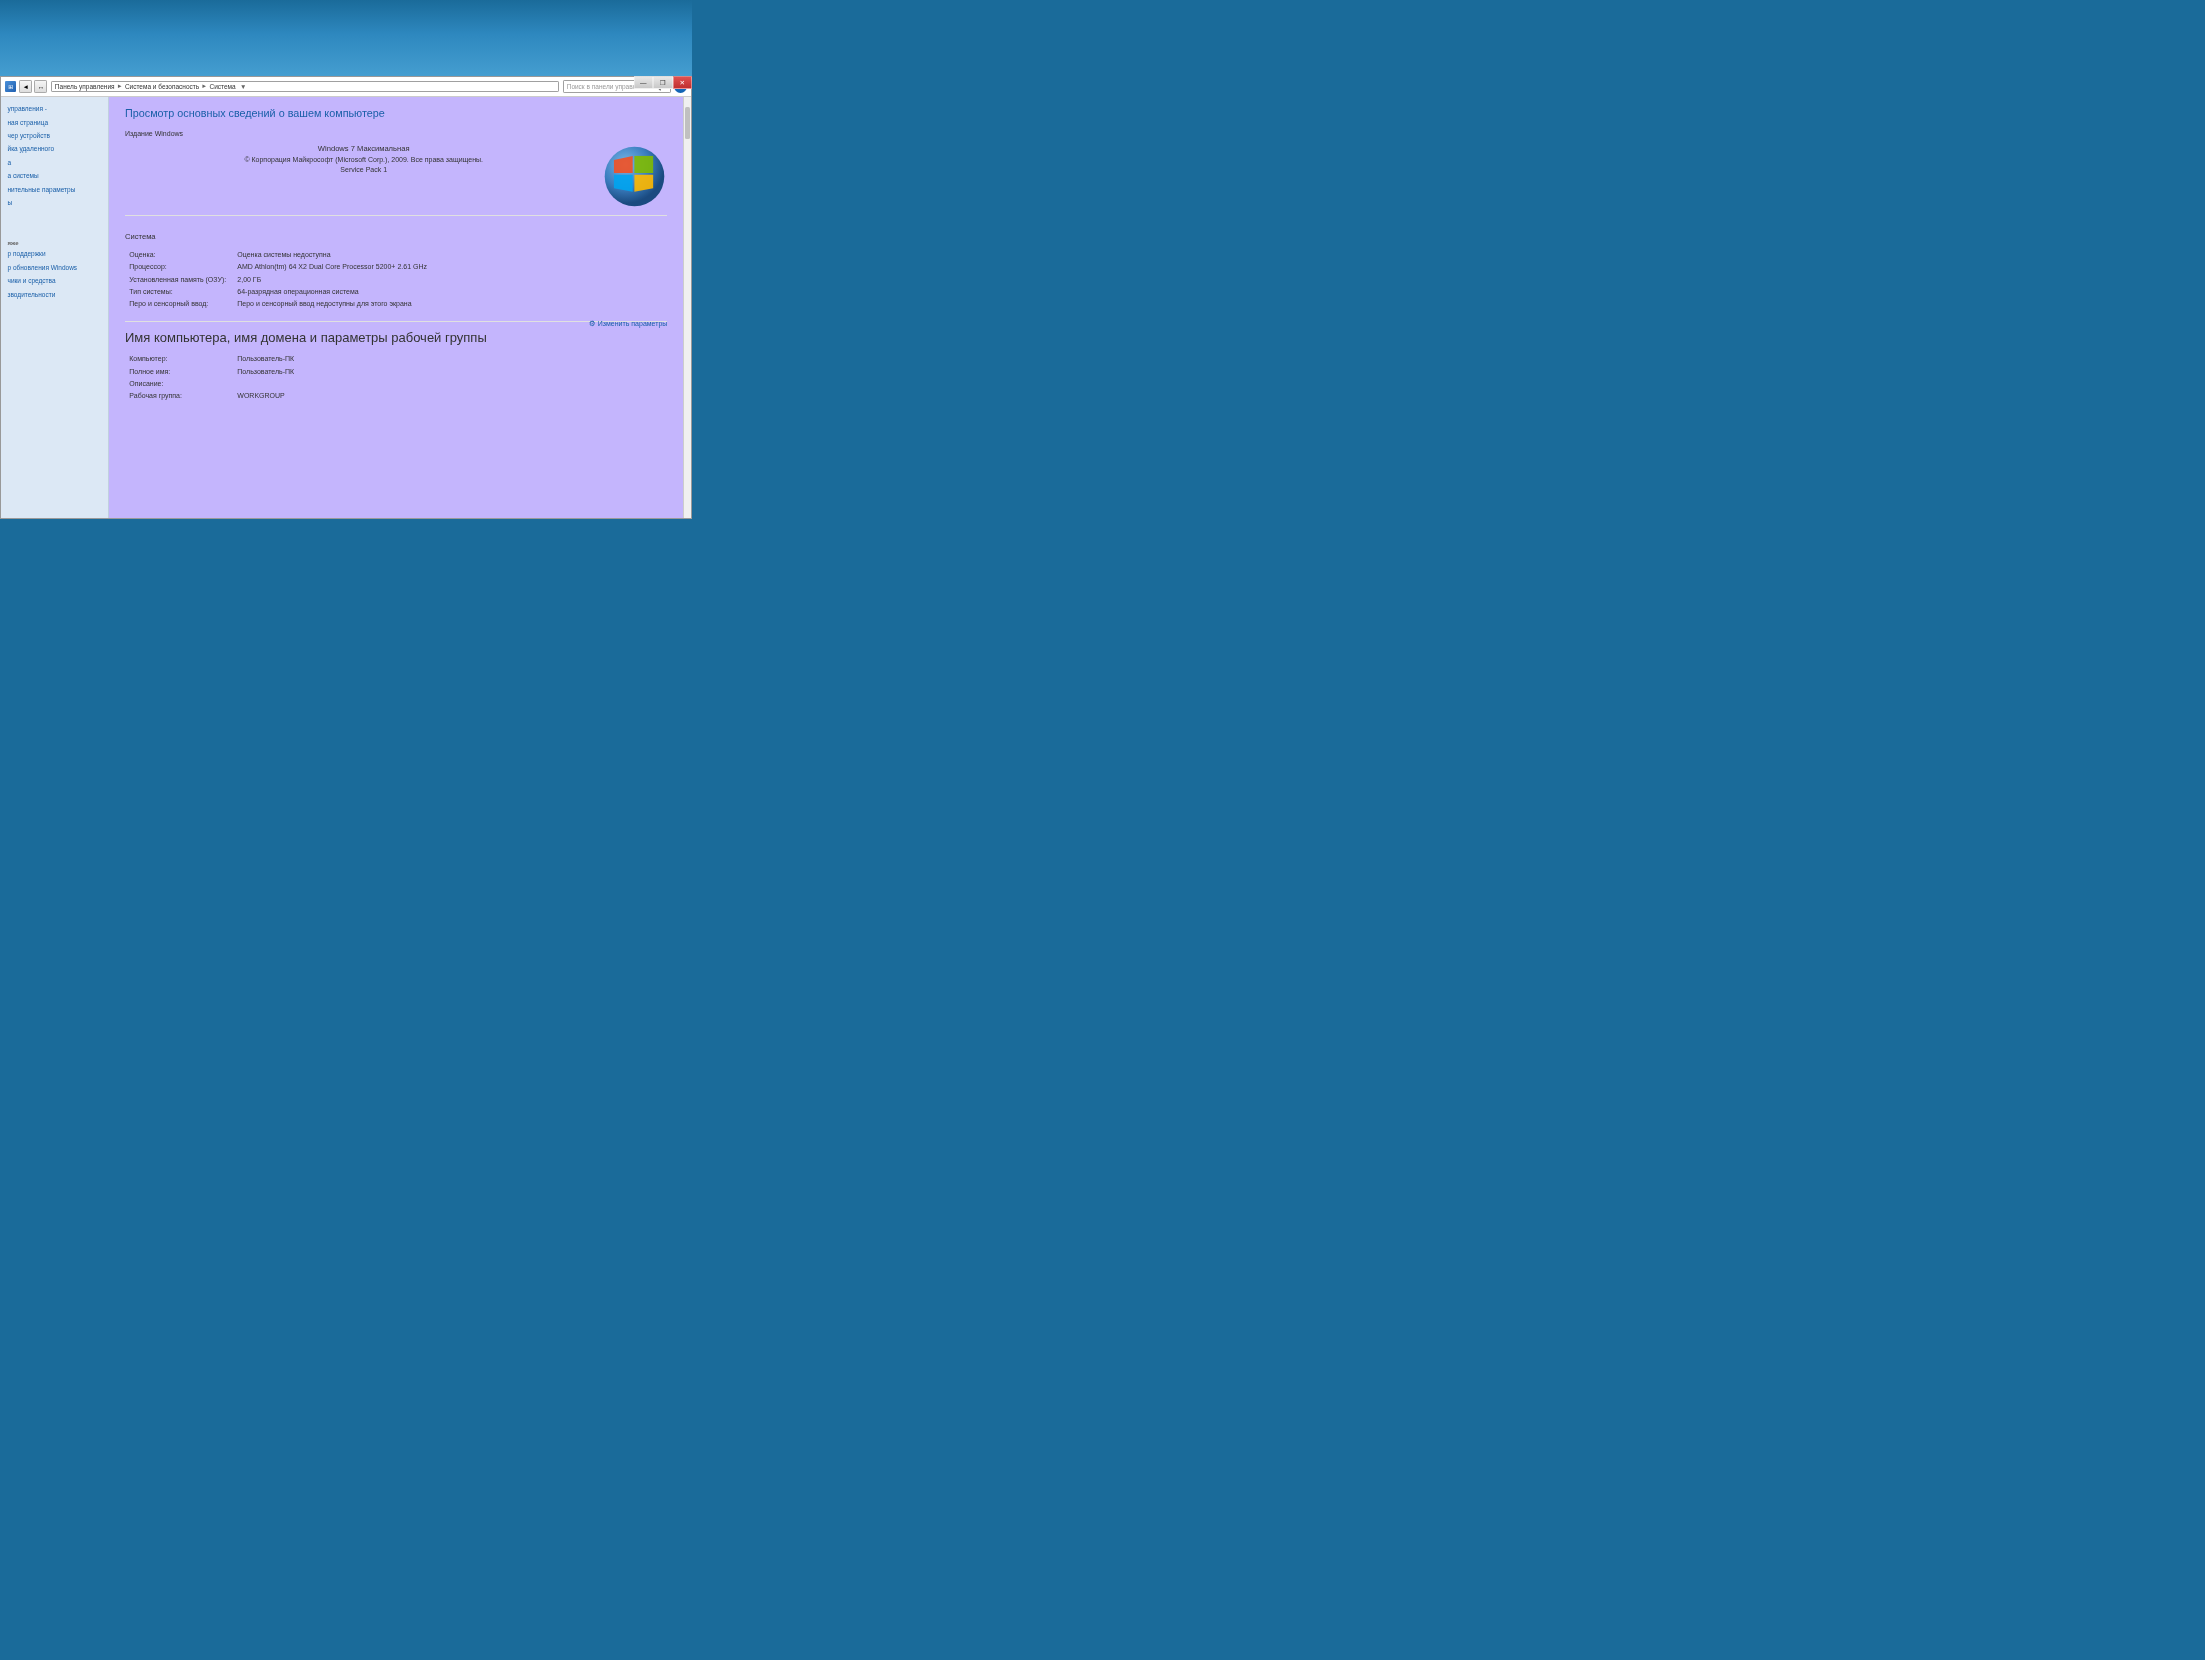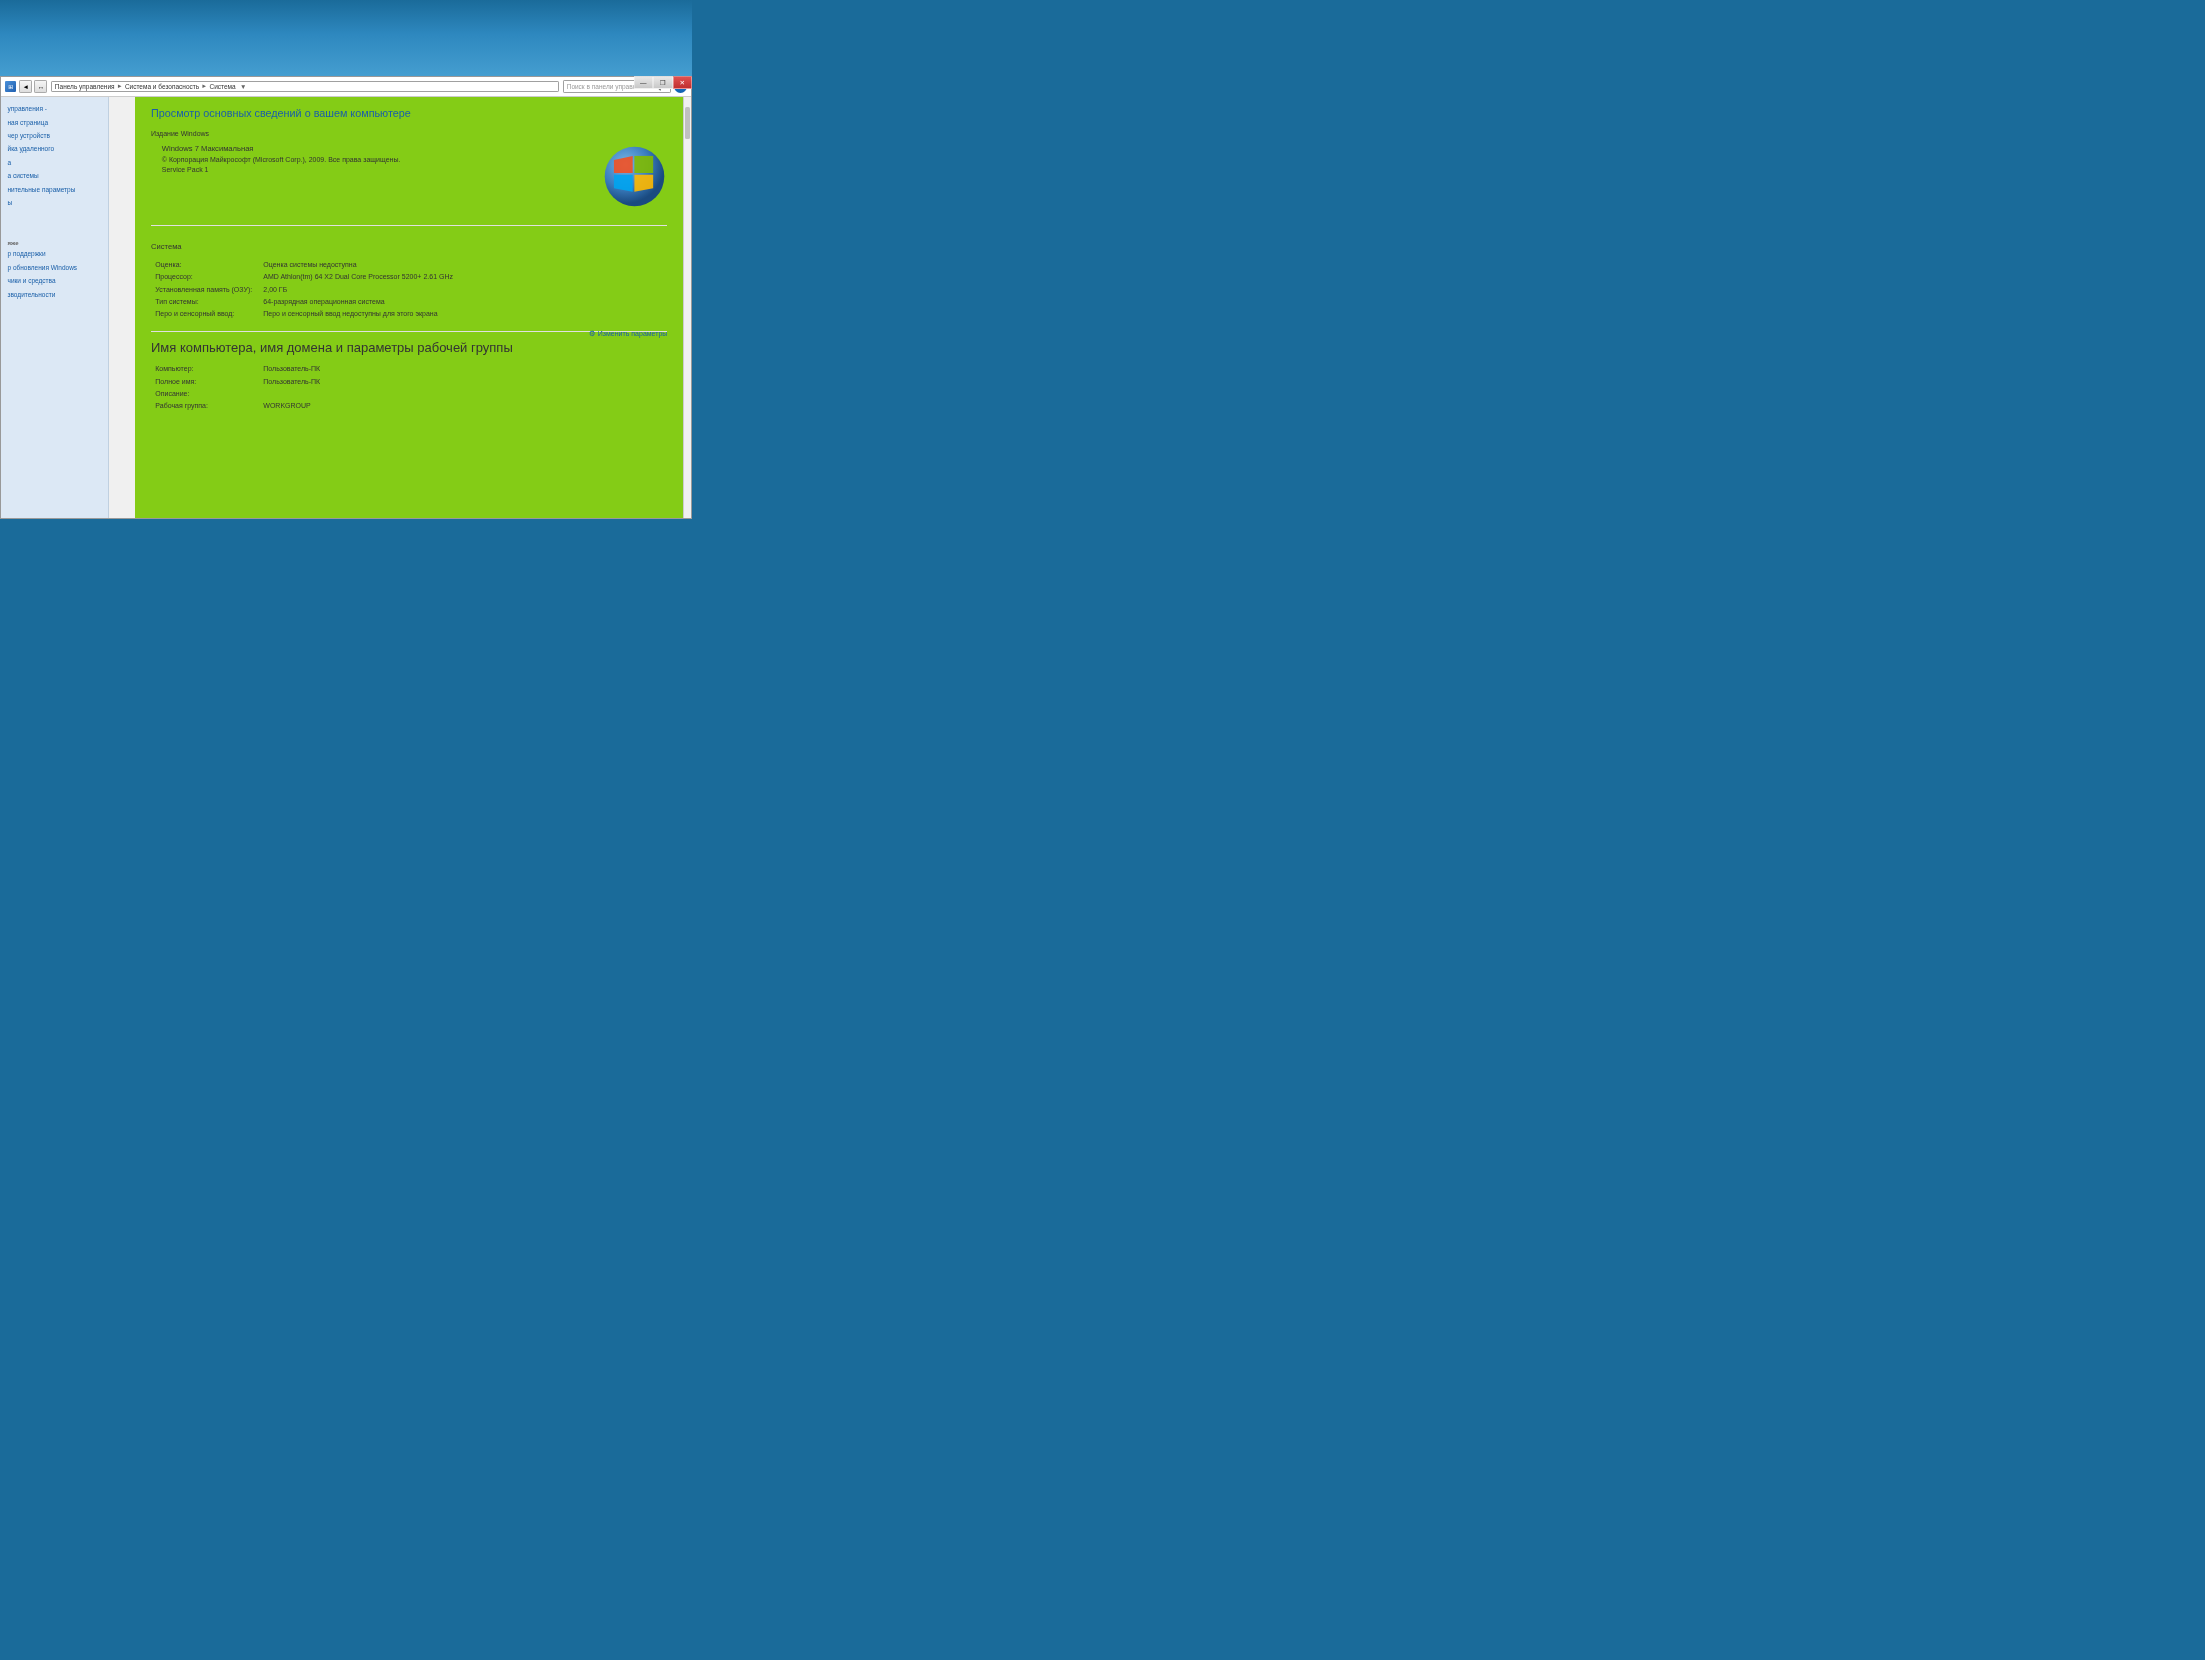--- a/index.html
+++ b/index.html
@@ -158,24 +158,23 @@
     .sidebar-section-label {
       padding: 3.2px 6.5px 1.1px;
       color: #666;
       font-size: 6px;
       font-weight: bold;
     }
 
     
     .content {
       flex: 1;
-      background: #84cc16;
+      background: #c4b5fd;
       padding: 10.8px 16px;
       overflow-y: auto;
-      margin-left: 26px;
     }
 
     .page-title {
       color: #1a5fa8;
       font-size: 10.8px;
       font-weight: normal;
       margin-bottom: 10.8px;
     }
 
     .section-header {
@@ -183,22 +182,23 @@
       color: #333;
       margin-bottom: 6.5px;
       font-weight: normal;
     }
 
     .windows-edition-section {
       display: flex;
       justify-content: space-between;
       align-items: flex-start;
       margin-bottom: 16px;
-      padding-bottom: 16px;
+      padding-bottom: 6px;
       border-bottom: 0.5px solid #e0e0e0;
+      text-align: center;
     }
 
     .edition-info {
       flex: 1;
     }
 
     .edition-row {
       margin-bottom: 3.2px;
       font-size: 7px;
       color: #333;

